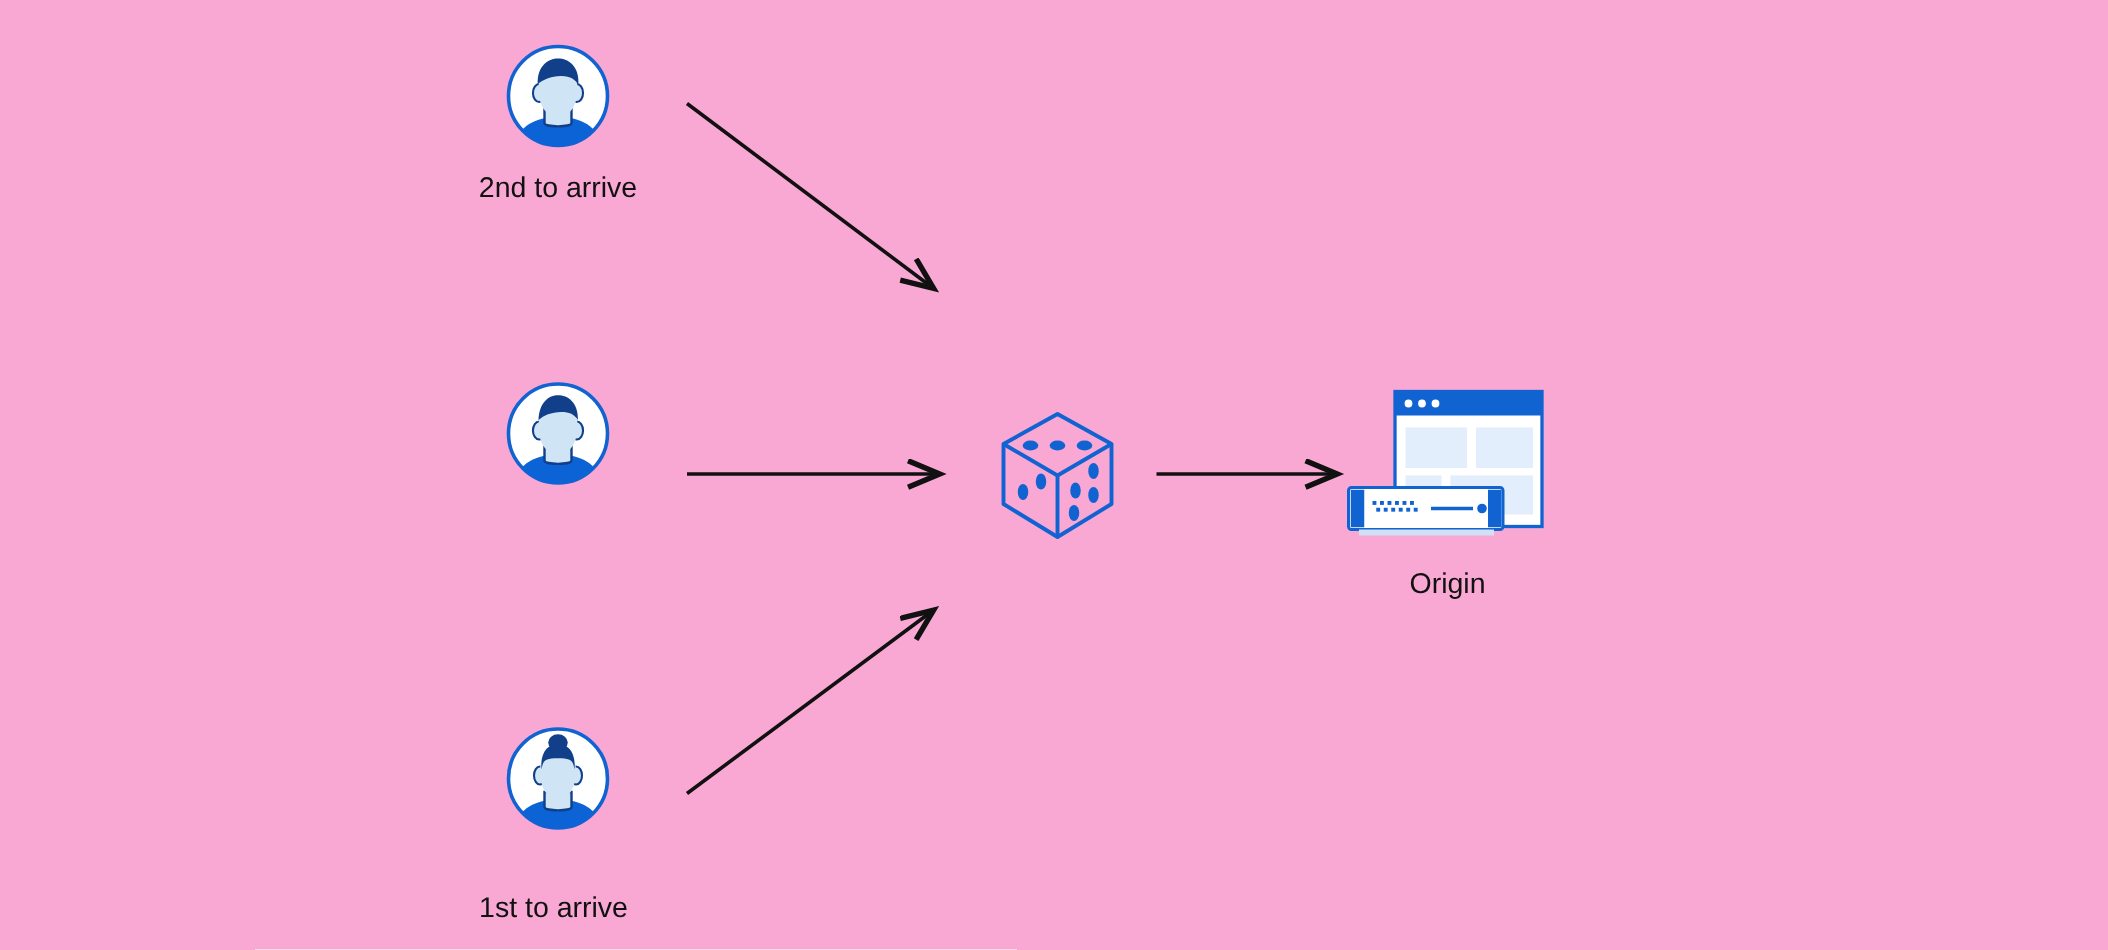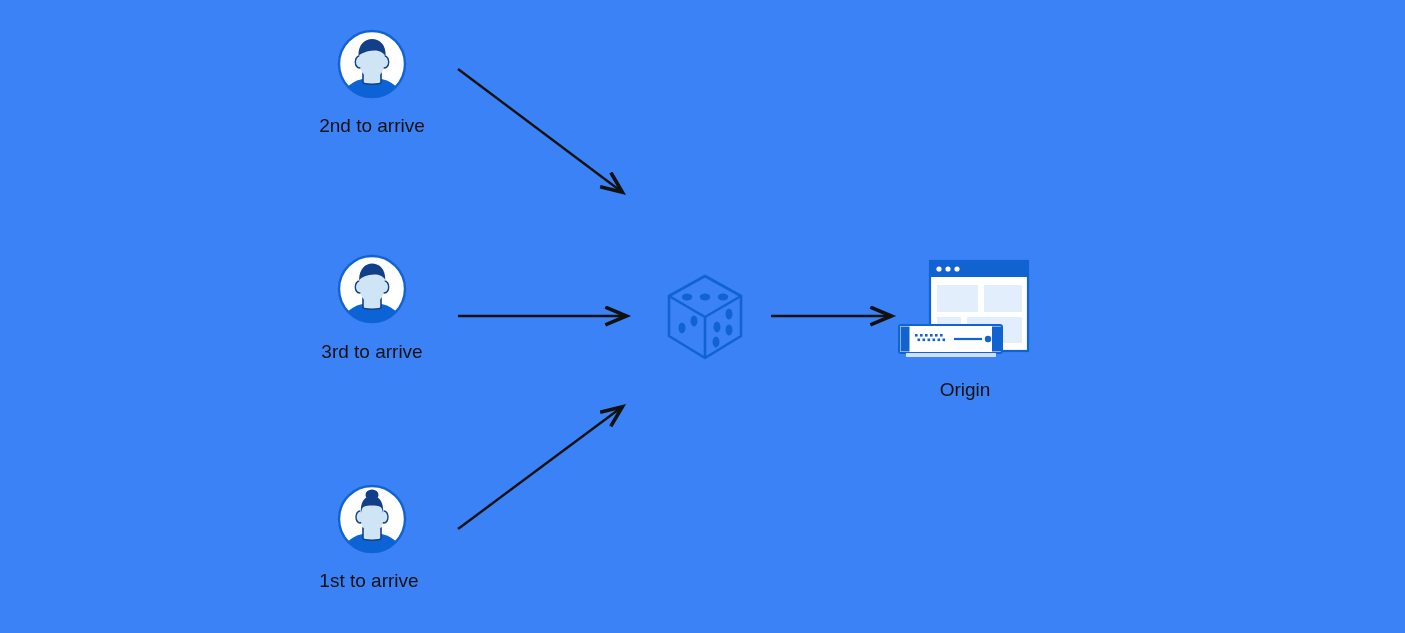--- a/index.html
+++ b/index.html
@@ -8,21 +8,21 @@
     background: #ffffff;
   }
   body {
     font-family: "Liberation Sans", sans-serif;
     color: #1a1a1a;
   }
   #canvas {
     position: relative;
     width: 1405px;
     height: 633px;
-    background: #3b82f6;
+    background: #f9a8d4;
     overflow: hidden;
   }
   .icon-wrap {
     position: absolute;
   }
   .node-label {
     position: absolute;
     text-align: center;
     font-size: 19px;
     line-height: 24px;
@@ -88,40 +88,39 @@
       <g clip-path="url(#clip3)">
         <path d="M6 72 C8 57 20 50 36 50 C52 50 64 57 66 72 Z" fill="#0b63d6"></path>
         <path d="M27 45 L27 54 C27 57 45 57 45 54 L45 45 Z" fill="#cfe5f5" stroke="#123f8a" stroke-width="1.6"></path>
         <ellipse cx="23.5" cy="34" rx="4.2" ry="6" fill="#cfe5f5" stroke="#123f8a" stroke-width="1.4"></ellipse>
         <ellipse cx="48.5" cy="34" rx="4.2" ry="6" fill="#cfe5f5" stroke="#123f8a" stroke-width="1.4"></ellipse>
         <path d="M23 31 C23 18 31 13 36 13 C41 13 49 18 49 31 C49 42 44 50 36 50 C28 50 23 42 23 31 Z" fill="#cfe5f5"></path>
         <path d="M23 27 C23.5 15 30 10.5 36 10.5 C42.5 10.5 49.5 15 49.3 27 C47 23 43 21.5 38 21.6 C31.5 21.8 26.5 23.8 23 27 Z" fill="#123f8a"></path>
       </g>
     </svg>
   </div>
-  <div class="node-label" style="left:297px; top:340px; width:150px;">3rd to arrive</div>
 
   <div class="icon-wrap" style="left:336px; top:483px; width:72px; height:72px;">
     <svg viewBox="0 0 72 72" width="72" height="72">
       <clipPath id="clip1">
           <circle cx="36" cy="36" r="33"></circle>
         </clipPath>
       <circle cx="36" cy="36" r="33" fill="#ffffff" stroke="#1263d2" stroke-width="2.4"></circle>
       <g clip-path="url(#clip1)">
         <path d="M6 72 C8 57 20 50 36 50 C52 50 64 57 66 72 Z" fill="#0b63d6"></path>
         <path d="M27 45 L27 55 C27 58 45 58 45 55 L45 45 Z" fill="#cfe5f5" stroke="#123f8a" stroke-width="1.6"></path>
         <ellipse cx="24" cy="34" rx="4" ry="6" fill="#cfe5f5" stroke="#123f8a" stroke-width="1.4"></ellipse>
         <ellipse cx="48" cy="34" rx="4" ry="6" fill="#cfe5f5" stroke="#123f8a" stroke-width="1.4"></ellipse>
         <path d="M24 31 C24 19 31 14 36 14 C41 14 48 19 48 31 C48 42 43 50 36 50 C29 50 24 42 24 31 Z" fill="#cfe5f5"></path>
         <path d="M25 30 C24 18 29.5 13 36 13 C42.5 13 48 18 47 30 C46 24 45 22.5 36 22.5 C27 22.5 26 24 25 30 Z" fill="#123f8a"></path>
         <ellipse cx="36" cy="12" rx="6.5" ry="5.5" fill="#123f8a"></ellipse>
       </g>
     </svg>
   </div>
-  <div class="node-label" style="left:294px; top:569px; width:150px;">1st to arrive</div>
+  <div class="node-label" style="left:294px; top:594px; width:150px;">1st to arrive</div>
 
   <div class="icon-wrap" style="left:662px; top:272px; width:86px; height:90px;">
     <svg viewBox="0 0 86 90" width="86" height="90">
       <g fill="none" stroke="#1263d2" stroke-width="2.6" stroke-linejoin="round">
         <path d="M43 4 L79 24 L79 64 L43 86 L7 64 L7 24 Z"></path>
         <path d="M7 24 L43 45 L79 24"></path>
         <path d="M43 45 L43 86"></path>
       </g>
       <g fill="#1263d2">
         <ellipse cx="25" cy="25" rx="5.2" ry="3.4"></ellipse>

